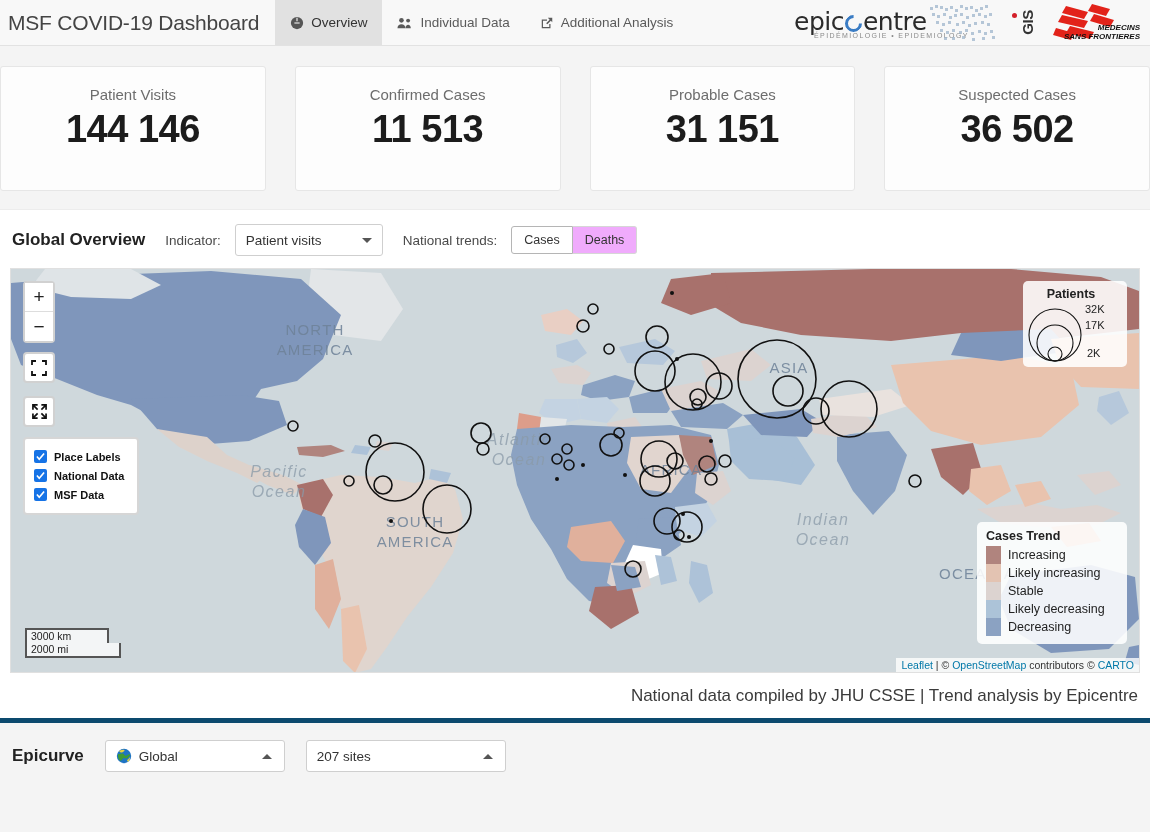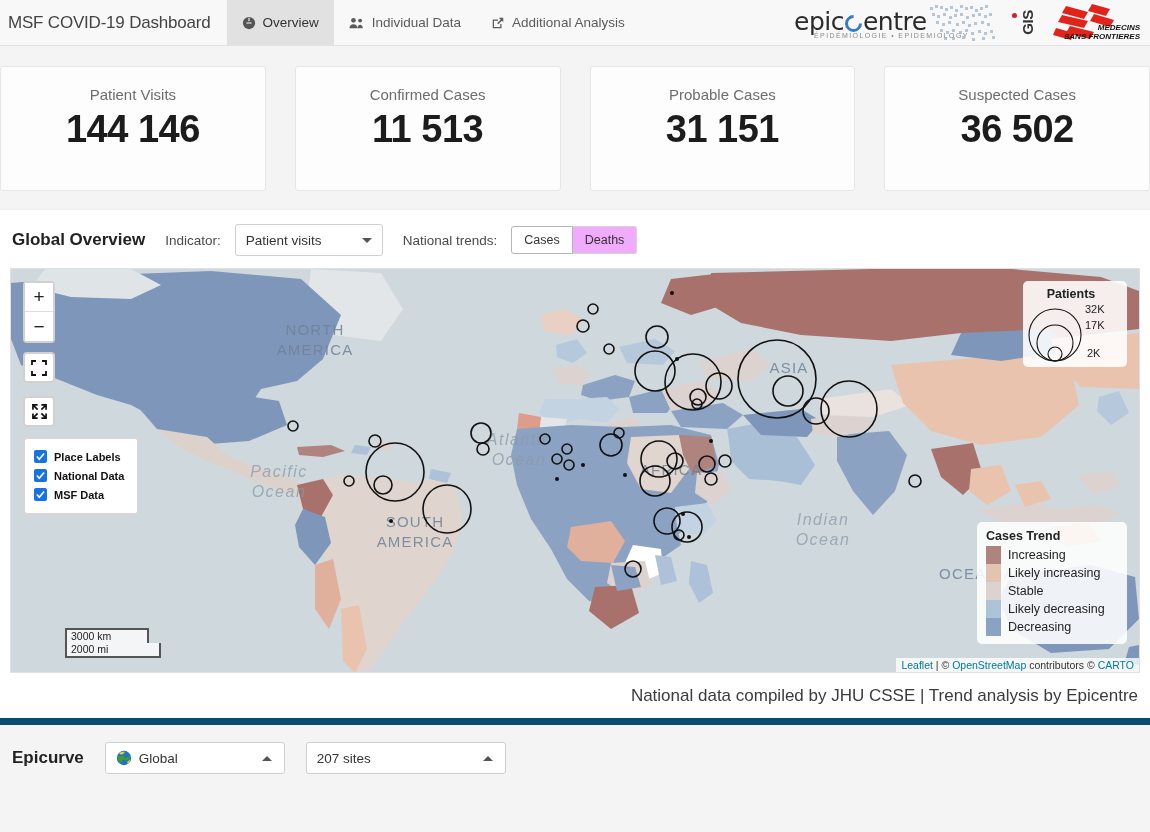--- a/index.html
+++ b/index.html
@@ -18,21 +18,21 @@
     height: 46px;
     background: #f8f8f8;
     border-bottom: 1px solid #e2e2e2;
     display: flex;
     align-items: stretch;
     position: relative;
   }
   .brand {
     display: flex; align-items: center;
     padding: 0 16px 0 8px;
-    font-size: 17px;
+    font-size: 21px;
     color: #444;
     letter-spacing: -0.2px;
     white-space: nowrap;
     text-align: right;
   }
   .nav-tabs { display: flex; align-items: stretch; }
   .nav-tab {
     display: flex; align-items: center; gap: 7px;
     padding: 0 15px;
     font-size: 13.5px;
@@ -109,21 +109,21 @@
   .card-value {
     font-size: 38px; font-weight: bold; color: #1c1c1c;
     margin-top: 5px; letter-spacing: -0.5px;
   }
 
   
   .panel {
     background: #ffffff;
     margin-top: 18px;
     border-top: 1px solid #ececec;
-    border-bottom: 7px solid #0c4a6e;
+    border-bottom: 5px solid #0c4a6e;
     padding: 0;
   }
   .panel-bar {
     display: flex; align-items: center; gap: 14px;
     padding: 14px 12px 12px 12px;
   }
   .panel-title { font-size: 17px; font-weight: bold; color: #222; }
   .ctl-label { font-size: 13.5px; color: #4a4a4a; margin-left: 6px; }
   .select {
     width: 148px; height: 32px;
@@ -209,21 +209,21 @@
   .cbx {
     width: 13px; height: 13px; border-radius: 2px;
     background: #1673e6;
     display: flex; align-items: center; justify-content: center;
     flex: none;
   }
   .cbx svg { display: block; }
 
   .scale-ctl {
     position: absolute; left: 14px; bottom: 14px; z-index: 20;
-    font-size: 10.5px; color: #222; margin-left: 40px;
+    font-size: 10.5px; color: #222;
   }
   .scale-bar {
     background: rgba(255,255,255,0.75);
     border: 2px solid #555; border-top: none;
     padding: 0 4px; line-height: 13px;
   }
   .scale-bar.top { border-bottom: none; border-top: 2px solid #555; width: 84px; }
   .scale-bar.bot { width: 96px; }
 
   .patients-legend {

